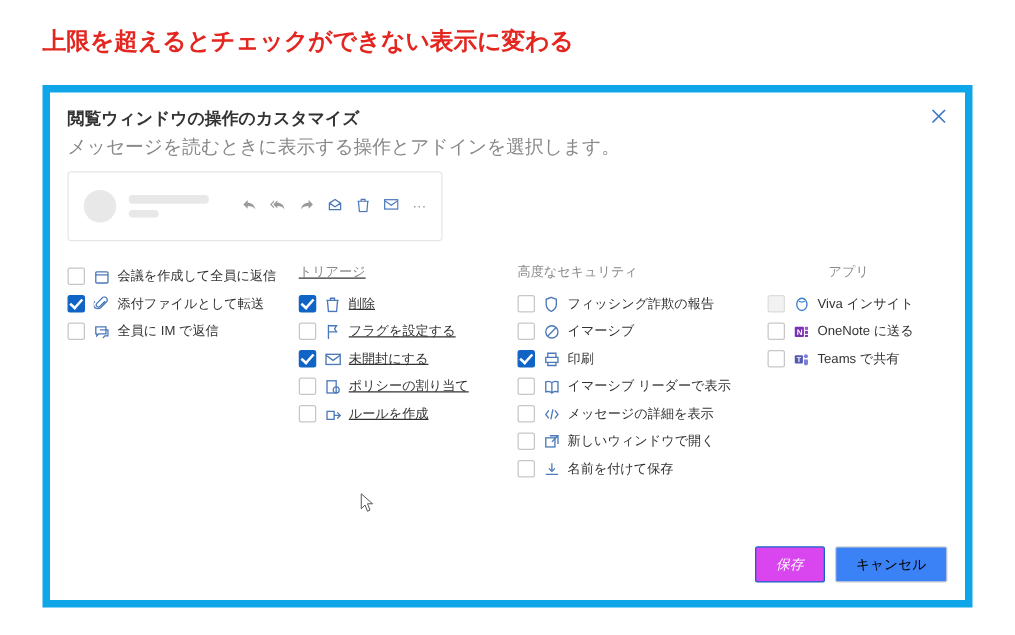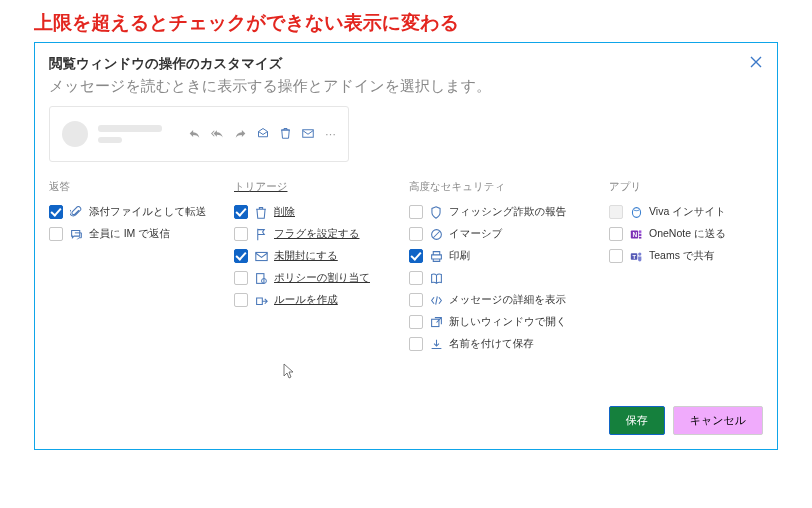--- a/index.html
+++ b/index.html
@@ -8,25 +8,25 @@
     font-family: "Segoe UI", "Yu Gothic UI", Meiryo, sans-serif;
     background: #fff;
     width: 812px;
     height: 508px;
     position: relative;
   }
   .annotation {
     color: #e3261f;
     font-size: 19px;
     font-weight: 600;
-    padding: 10px 0 6px 34px;
+    padding: 20px 0 6px 34px;
   }
   .dialog {
-    border: 1px solid #0ea5e9;
-    margin: 0 34px;
+    border: 6px solid #0ea5e9;
+    margin: 16px 34px;
     padding: 12px 14px 14px 14px;
     position: relative;
     background: #fff;
   }
   .close-btn {
     position: absolute;
     top: 8px;
     right: 10px;
     width: 22px;
     height: 22px;
@@ -91,21 +91,21 @@
     display: flex;
     gap: 20px;
     font-size: 10.5px;
     color: #333;
     min-height: 220px;
   }
   .col { flex: 0 0 auto; }
   .col.c1 { width: 165px; }
   .col.c2 { width: 155px; text-decoration: underline; }
   .col.c3 { width: 180px; }
-  .col.c4 { width: 130px; }
+  .col.c4 { width: 130px; text-align: center; }
   .col-head {
     font-size: 10.5px;
     color: #888;
     margin-bottom: 8px;
   }
   .opt {
     display: flex;
     align-items: center;
     gap: 6px;
     height: 20px;
@@ -162,26 +162,27 @@
     justify-content: flex-end;
     gap: 8px;
     margin-top: 6px;
   }
   .btn {
     font-size: 11px;
     padding: 6px 16px;
     border-radius: 2px;
     cursor: pointer;
     border: 1px solid #cfcfcf;
-    background: #f0abfc;
+    background: #3b82f6;
   }
   .btn.primary {
-    background: #15803d;
+    background: #d946ef;
     border-color: #1064c6;
     color: #fff;
+    font-style: italic;
   }
 </style>
 </head>
 <body>
 
 <div class="annotation">上限を超えるとチェックができない表示に変わる</div>
 
 <div class="dialog">
 
   <div class="close-btn">
@@ -220,22 +221,31 @@
             <rect x="1" y="1" width="14" height="10" fill="none" stroke="currentColor" stroke-width="1.3"></rect>
             <path d="M1 2l7 5 7-5" fill="none" stroke="currentColor" stroke-width="1.3"></path>
           </svg></span>
       <span class="gray">⋯</span>
     </div>
   </div>
 
   <div class="cols">
 
     <div class="col c1">
-      <div class="col-head">返答</div>
-
+
+      <div class="opt">
+        <div class="chk"></div>
+        <span class="ic">
+            <svg width="13" height="13" viewBox="0 0 16 16">
+              <rect x="2" y="3" width="12" height="11" rx="1" fill="none" stroke="#4a78b9" stroke-width="1.3"></rect>
+              <path d="M2 6h12" stroke="#4a78b9" stroke-width="1.3"></path>
+            </svg>
+          </span>
+        <span class="lbl">会議を作成して全員に返信</span>
+      </div>
       <div class="opt">
         <div class="chk on"></div>
         <span class="ic">
             <svg width="13" height="13" viewBox="0 0 16 16">
               <path fill="none" stroke="#4a78b9" stroke-width="1.3" d="M11 5 6 10a2 2 0 1 1-3-3l6-6a3 3 0 0 1 4 4l-6 6a4 4 0 0 1-6-6"></path>
             </svg>
           </span>
         <span class="lbl">添付ファイルとして転送</span>
       </div>
       <div class="opt">
@@ -333,20 +343,21 @@
           </span>
         <span class="lbl">印刷</span>
       </div>
       <div class="opt">
         <div class="chk"></div>
         <span class="ic">
             <svg width="13" height="13" viewBox="0 0 16 16">
               <path fill="none" stroke="#4a78b9" stroke-width="1.3" d="M2 3c3-1 5 0 6 1 1-1 3-2 6-1v10c-3-1-5 0-6 1-1-1-3-2-6-1V3z M8 4v10"></path>
             </svg>
           </span>
+        <span class="lbl">イマーシブ リーダーで表示</span>
       </div>
       <div class="opt">
         <div class="chk"></div>
         <span class="ic">
             <svg width="13" height="13" viewBox="0 0 16 16">
               <path fill="none" stroke="#4a78b9" stroke-width="1.3" d="M5 4 2 8l3 4 M11 4l3 4-3 4 M9 3 7 13"></path>
             </svg>
           </span>
         <span class="lbl">メッセージの詳細を表示</span>
       </div>

